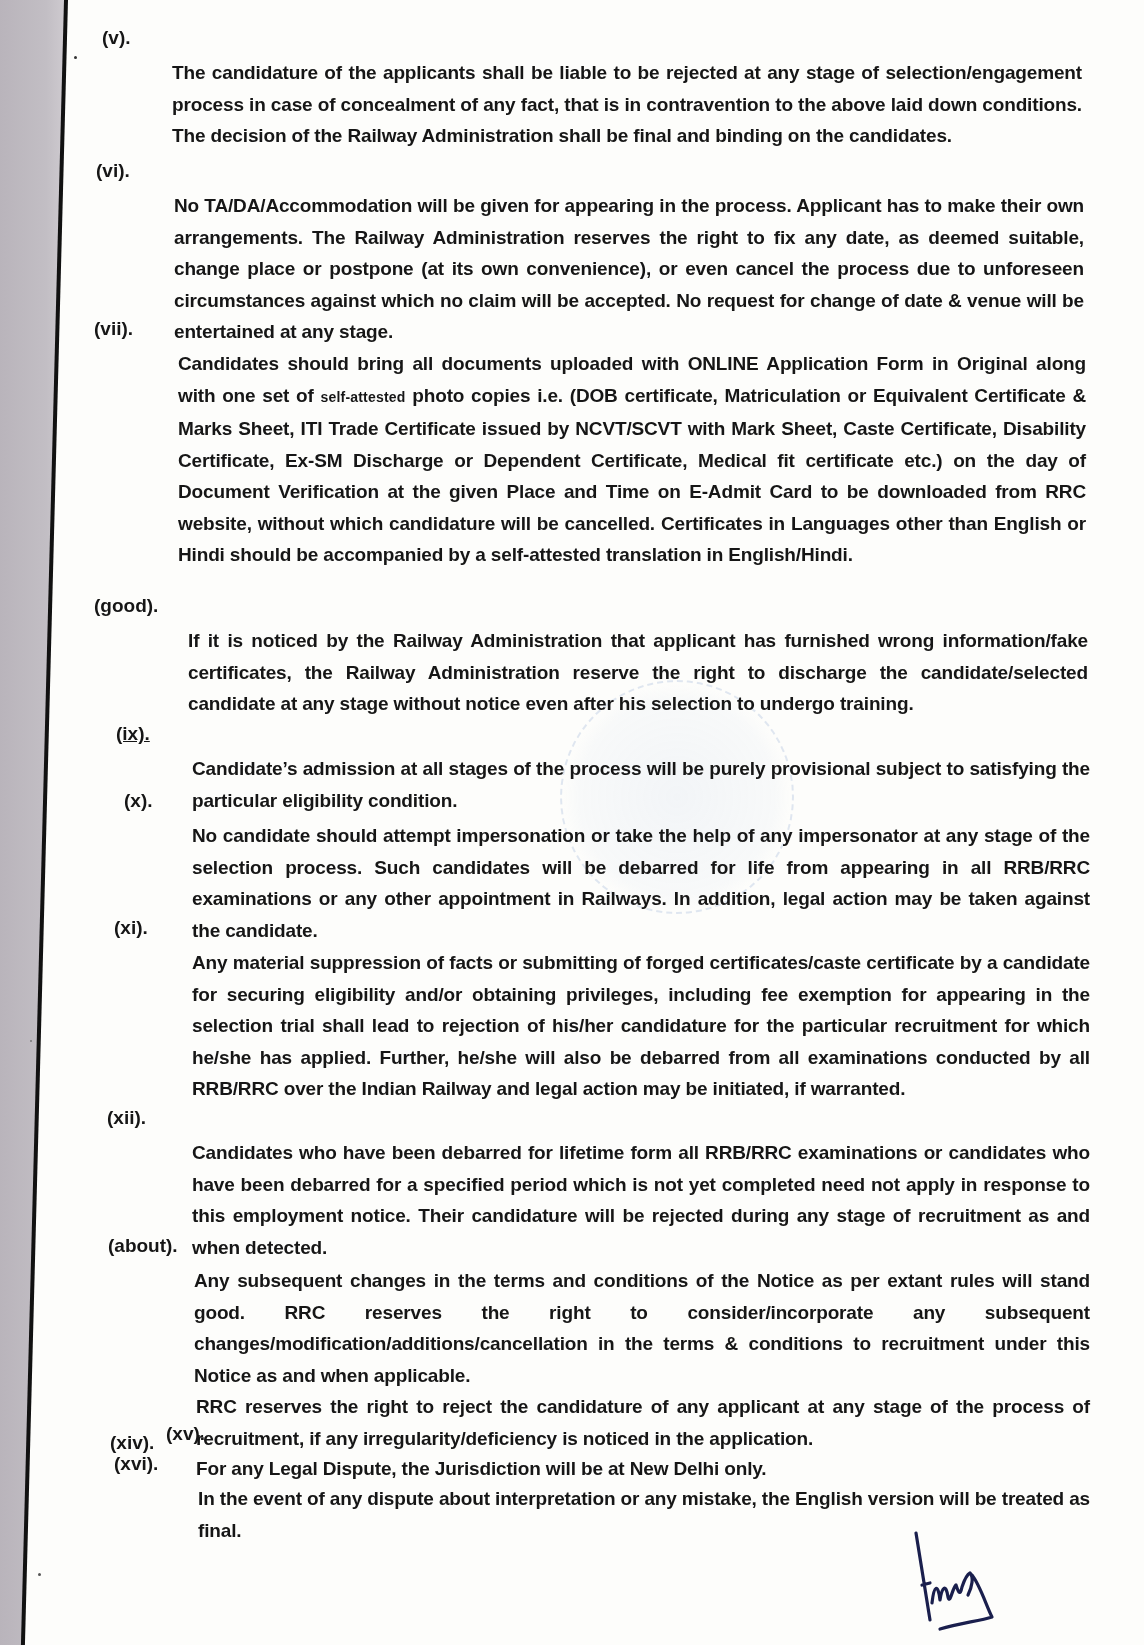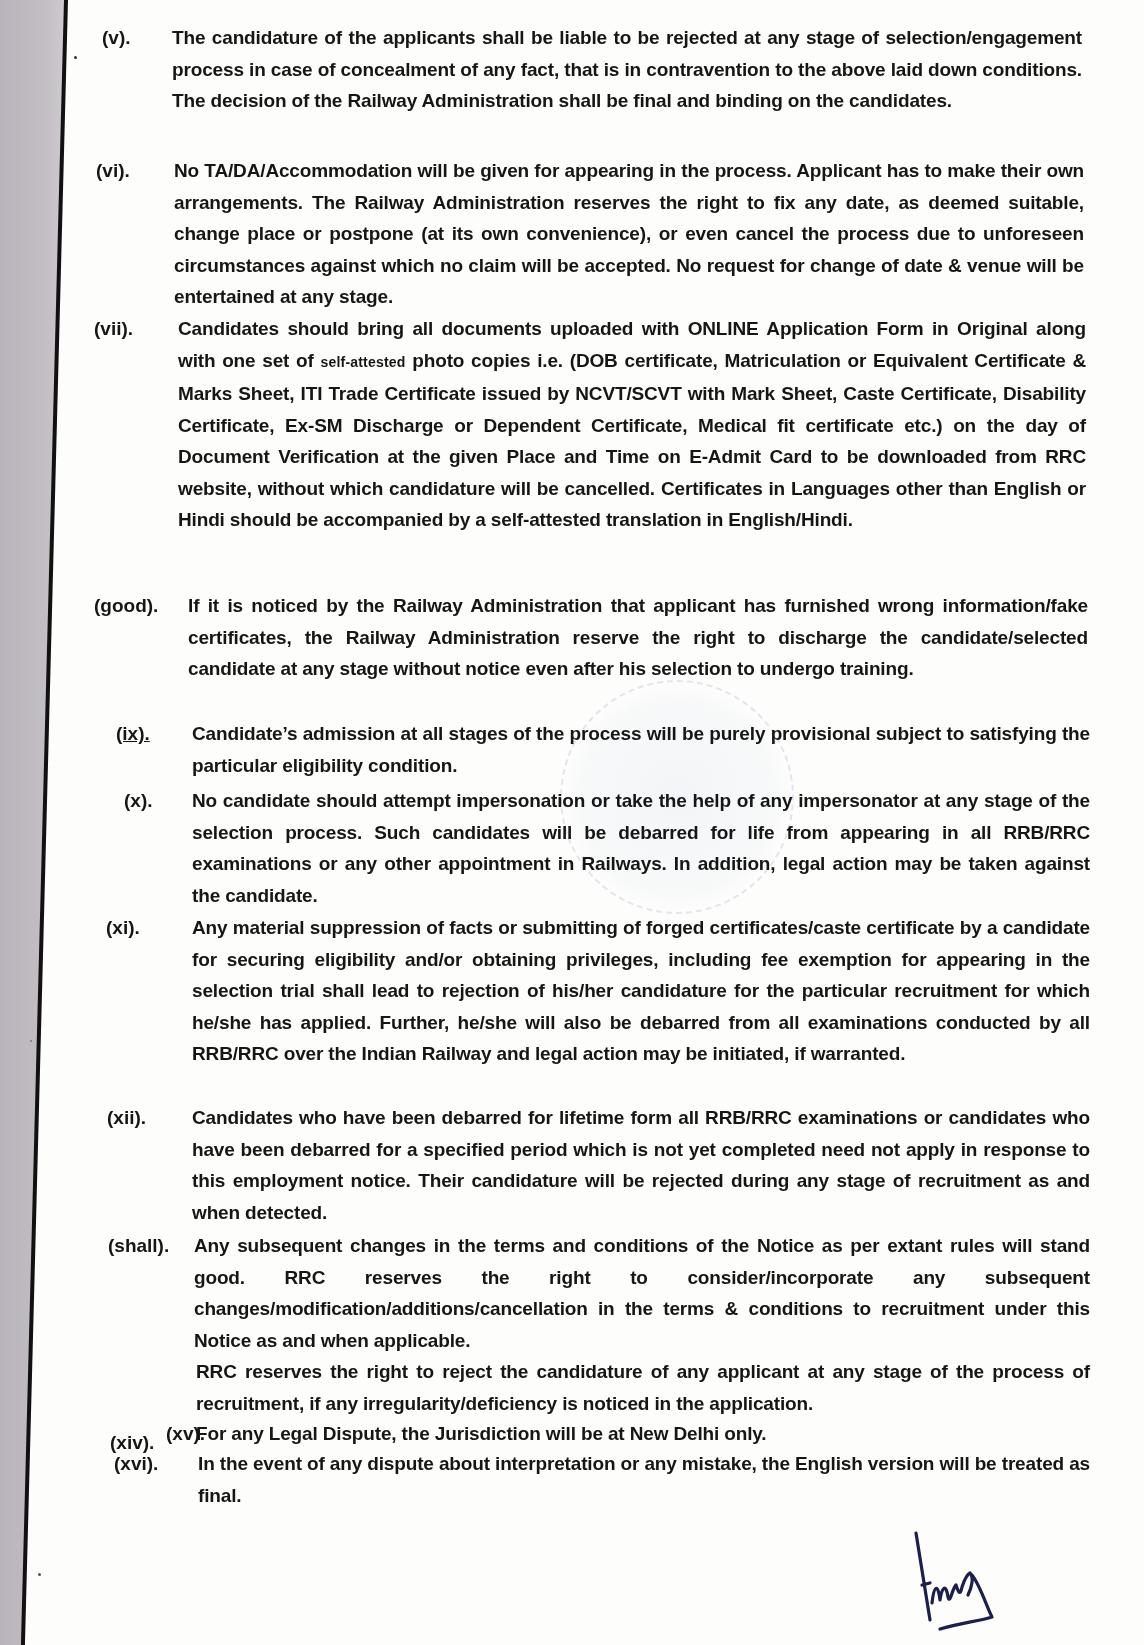--- a/index.html
+++ b/index.html
@@ -30,21 +30,21 @@
   .content { position: absolute; left: 0; top: 0; width: 1144px; }
   .clause {
     position: absolute; display: flex;
   }
   .clause .num {
     position: absolute; font-size: 19px; font-weight: 700; line-height: 31.5px;
     white-space: nowrap;
   }
   .clause .text {
     position: absolute; font-size: 19px; font-weight: 700; line-height: 31.5px;
-    text-align: justify; letter-spacing: -0.15px;
+    text-align: justify; letter-spacing: -0.15px; margin-top: 35px;
   }
   .clause .text b.emph { font-size: 14px; letter-spacing: 0.2px; }
   .signature {
     position: absolute; left: 900px; top: 1525px; width: 110px; height: 110px;
   }
   .dot-bottom { position:absolute; left:38px; top:1573px; width:3px; height:3px; background:#555; border-radius:50%; }
   .dot-mid { position:absolute; left:30px; top:1040px; width:2px; height:2px; background:#777; border-radius:50%; }
 </style>
 </head>
 <body>
@@ -82,31 +82,31 @@
     <span class="num" style="left:116px;top:718px;text-decoration:underline;">(ix).</span>
     <span class="text" style="left:192px;top:718px;width:898px;">Candidate’s admission at all stages of the process will be purely provisional subject to satisfying the particular eligibility condition.</span>
   </div>
 
   <div class="clause">
     <span class="num" style="left:124px;top:785px;">(x).</span>
     <span class="text" style="left:192px;top:785px;width:898px;">No candidate should attempt impersonation or take the help of any impersonator at any stage of the selection process. Such candidates will be debarred for life from appearing in all RRB/RRC examinations or any other appointment in Railways. In addition, legal action may be taken against the candidate.</span>
   </div>
 
   <div class="clause">
-    <span class="num" style="left:106px;top:912px;">(xi).</span>
+    <span class="num" style="left:114px;top:912px;">(xi).</span>
     <span class="text" style="left:192px;top:912px;width:898px;">Any material suppression of facts or submitting of forged certificates/caste certificate by a candidate for securing eligibility and/or obtaining privileges, including fee exemption for appearing in the selection trial shall lead to rejection of his/her candidature for the particular recruitment for which he/she has applied. Further, he/she will also be debarred from all examinations conducted by all RRB/RRC over the Indian Railway and legal action may be initiated, if warranted.</span>
   </div>
 
   <div class="clause">
     <span class="num" style="left:107px;top:1102px;">(xii).</span>
     <span class="text" style="left:192px;top:1102px;width:898px;">Candidates who have been debarred for lifetime form all RRB/RRC examinations or candidates who have been debarred for a specified period which is not yet completed need not apply in response to this employment notice. Their candidature will be rejected during any stage of recruitment as and when detected.</span>
   </div>
 
   <div class="clause">
-    <span class="num" style="left:108px;top:1230px;">(shall).</span>
+    <span class="num" style="left:108px;top:1230px;">(about).</span>
     <span class="text" style="left:194px;top:1230px;width:896px;">Any subsequent changes in the terms and conditions of the Notice as per extant rules will stand good. RRC reserves the right to consider/incorporate any subsequent changes/modification/additions/cancellation in the terms &amp; conditions to recruitment under this Notice as and when applicable.</span>
   </div>
 
   <div class="clause">
     <span class="num" style="left:110px;top:1427px;">(xiv).</span>
     <span class="text" style="left:196px;top:1356px;width:894px;">RRC reserves the right to reject the candidature of any applicant at any stage of the process of recruitment, if any irregularity/deficiency is noticed in the application.</span>
   </div>
 
   <div class="clause">
     <span class="num" style="left:118px;top:1418px;margin-left:48px;">(xv).</span>

